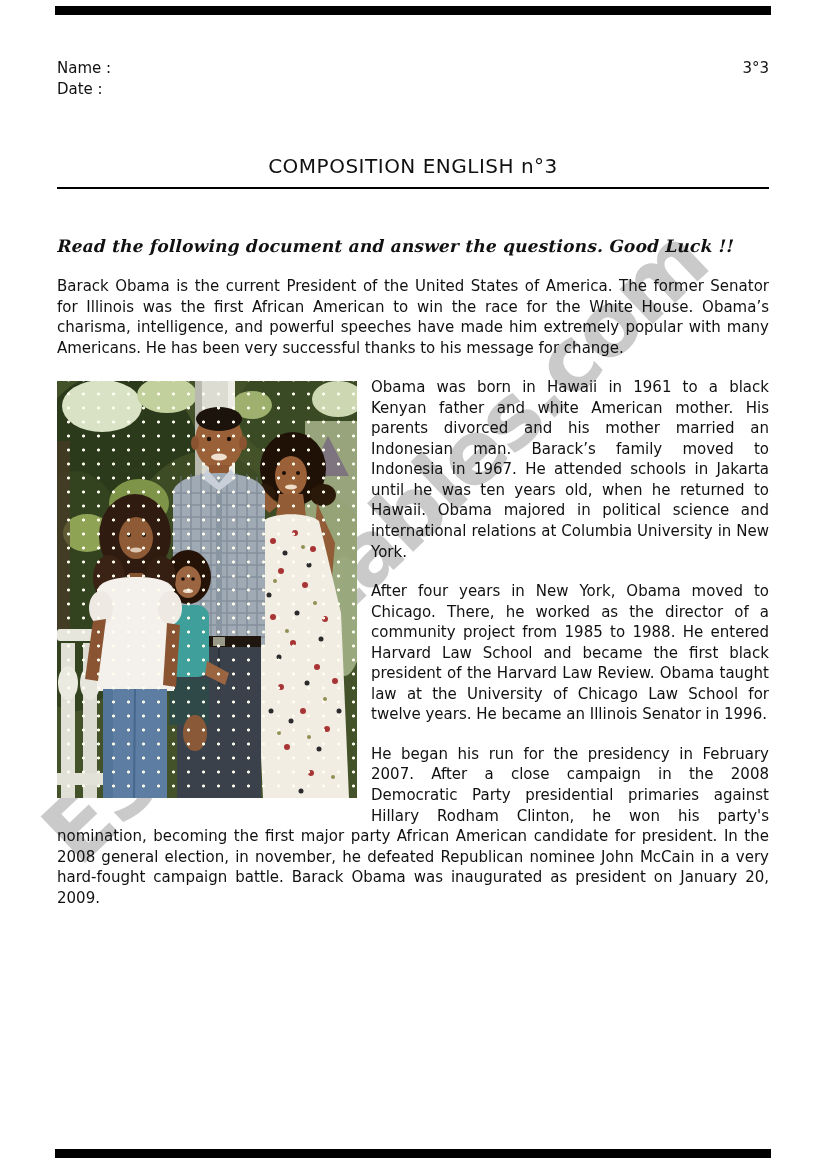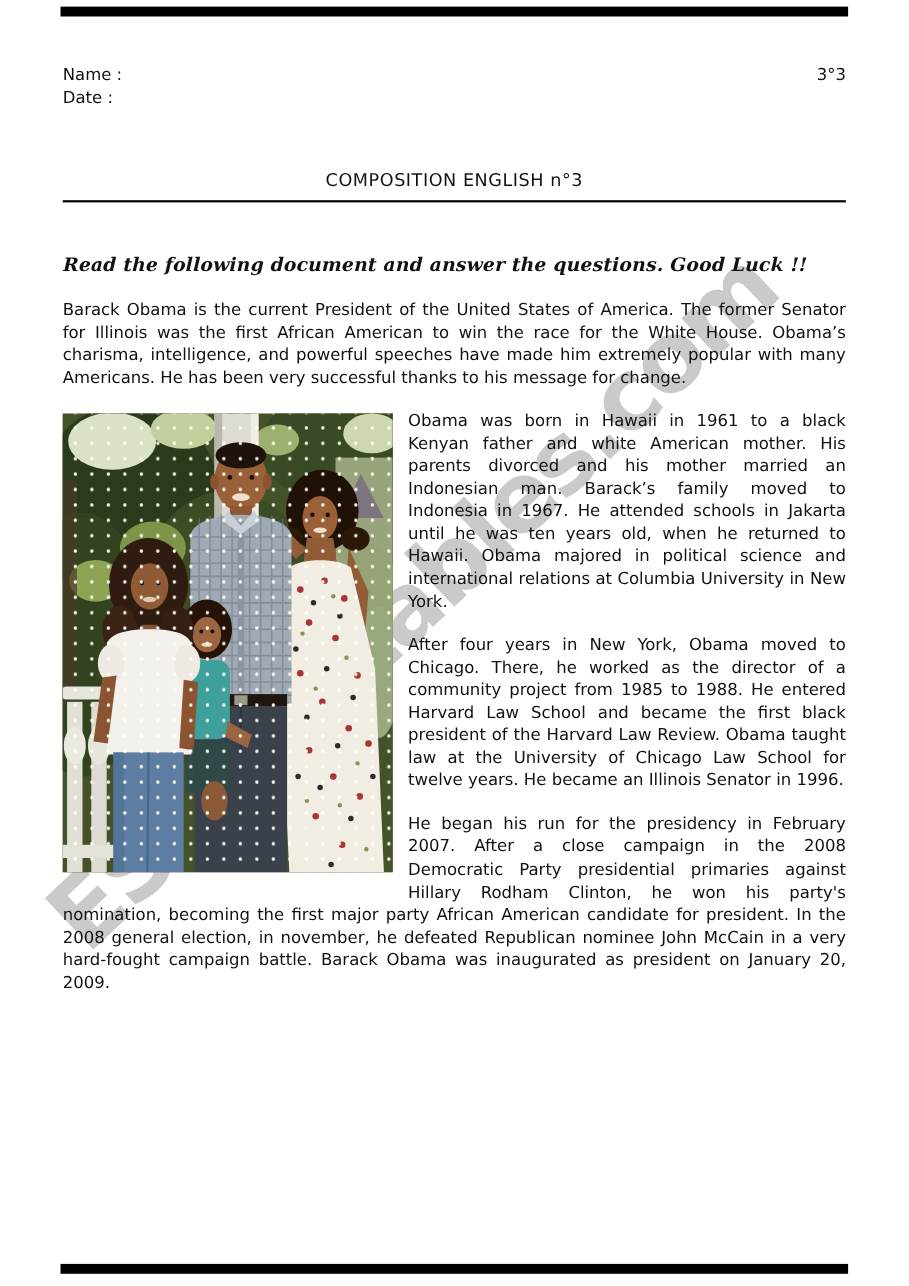--- a/index.html
+++ b/index.html
@@ -28,21 +28,21 @@
   .header-left div { white-space:pre; }
 
   .title-block {
     margin-top:54px;
     border-bottom:2px solid #000;
     padding-bottom:9px;
     text-align:center;
   }
   .title-block h1 {
     margin:0;
-    font-size:16px; font-weight:400; letter-spacing:0.5px;
+    font-size:20px; font-weight:400; letter-spacing:0.5px;
     font-family:"DejaVu Sans", sans-serif;
   }
 
   .instruction {
     margin-top:47px;
     font-family:"DejaVu Serif", serif;
     font-style:italic; font-weight:600;
     font-size:17px; letter-spacing:0.2px;
     transform:skewX(-2deg); transform-origin:left bottom;
   }

